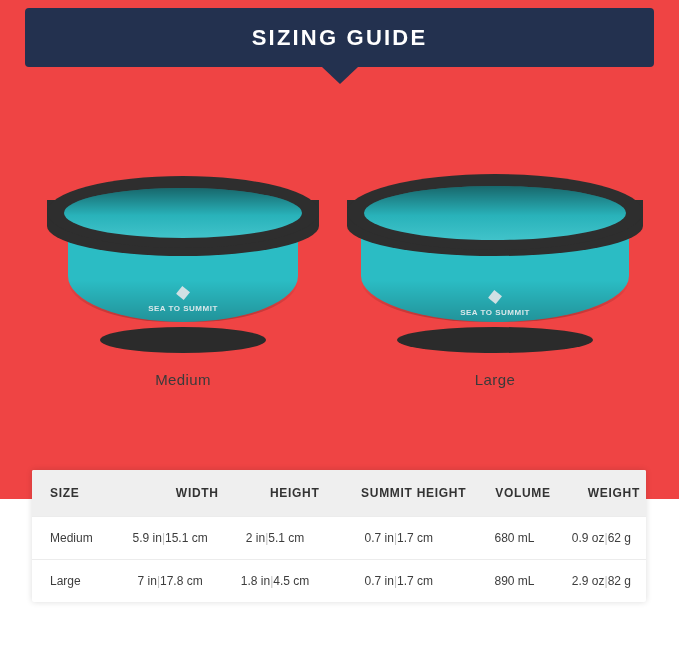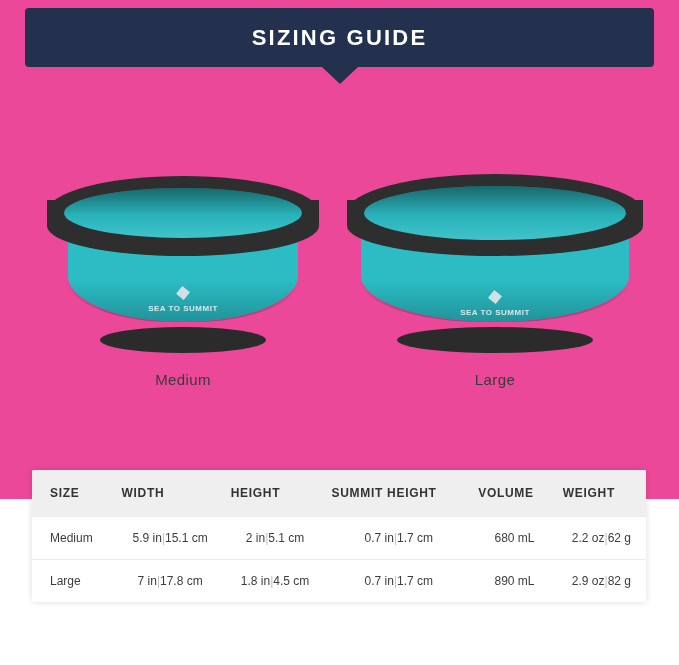--- a/index.html
+++ b/index.html
@@ -11,21 +11,21 @@
     height: 665px;
     background: #ffffff;
     font-family: "Liberation Sans", sans-serif;
     color: #333333;
     overflow: hidden;
   }
   .page {
     position: relative;
     width: 679px;
     height: 499px;
-    background: #ec4899;
+    background: #ef4444;
   }
 
   
   .banner-wrap {
     position: absolute;
     left: 25px;
     top: 8px;
     width: 629px;
   }
   .banner {
@@ -209,21 +209,21 @@
     border-collapse: collapse;
     font-size: 12px;
   }
   table.sizing thead th {
     background: #efefef;
     color: #333333;
     font-size: 12px;
     font-weight: bold;
     letter-spacing: 0.7px;
     padding: 16px 6px;
-    text-align: left;
+    text-align: right;
     white-space: nowrap;
   }
   table.sizing thead th.left,
   table.sizing tbody td.left {
     text-align: left;
     padding-left: 18px;
   }
   table.sizing tbody td {
     padding: 14px 6px;
     text-align: center;
@@ -330,21 +330,21 @@
           <td>
             <span class="dual">
               <span>0.7 in</span>
               <span class="sep">|</span>
               <span>1.7 cm</span>
             </span>
           </td>
           <td>680 mL</td>
           <td>
             <span class="dual">
-              <span>2.2 oz</span>
+              <span>0.9 oz</span>
               <span class="sep">|</span>
               <span>62 g</span>
             </span>
           </td>
         </tr>
         <tr>
           <td class="left">Large</td>
           <td>
             <span class="dual">
               <span>7 in</span>

